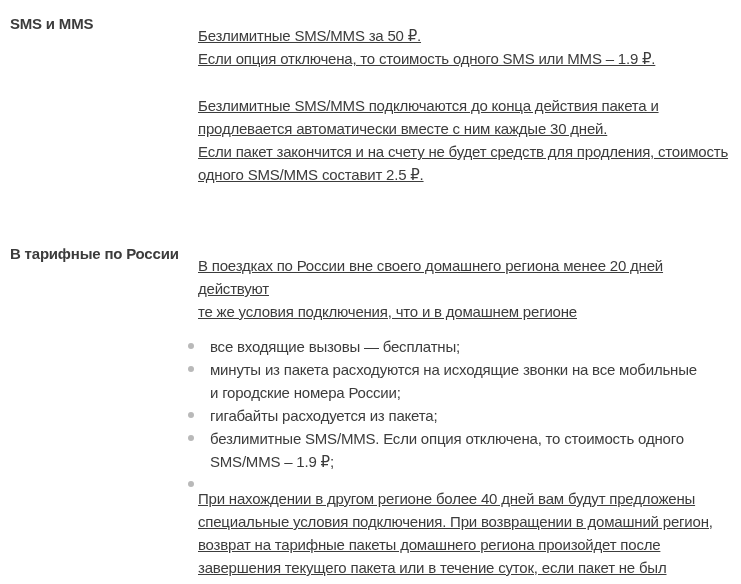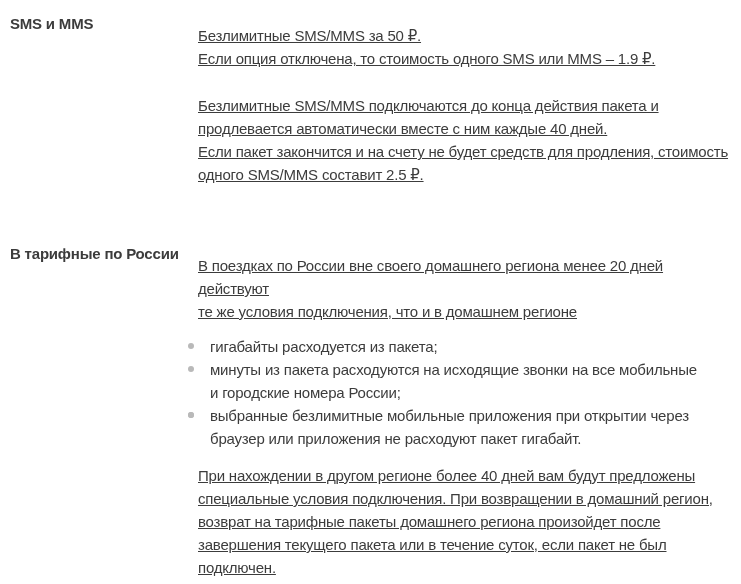--- a/index.html
+++ b/index.html
@@ -76,45 +76,48 @@
 <body>
 
 <div class="page">
 
   <section class="row">
     <div class="label">SMS и MMS</div>
     <div class="content">
       <p class="para">Безлимитные SMS/MMS за 50 ₽.
 Если опция отключена, то стоимость одного SMS или MMS – 1.9 ₽.</p>
       <p class="para para-gap">Безлимитные SMS/MMS подключаются до конца действия пакета и
-продлевается автоматически вместе с ним каждые 40 дней.
+продлевается автоматически вместе с ним каждые 30 дней.
 Если пакет закончится и на счету не будет средств для продления, стоимость
 одного SMS/MMS составит 2.5 ₽.</p>
     </div>
   </section>
 
   <section class="row row-travel">
     <div class="label">В тарифные по России</div>
     <div class="content">
       <p class="para">В поездках по России вне своего домашнего региона менее 20 дней действуют
 те же условия подключения, что и в домашнем регионе</p>
       <ul class="bullets">
         <li>
-          <span class="dot"></span><span class="btext">гигабайты расходуется из пакета;</span>
+          <span class="dot"></span><span class="btext">все входящие вызовы — бесплатны;</span>
         </li>
         <li>
           <span class="dot"></span><span class="btext">минуты из пакета расходуются на исходящие звонки на все мобильные
 и городские номера России;</span>
         </li>
         <li>
-          <span class="dot"></span>
+          <span class="dot"></span><span class="btext">гигабайты расходуется из пакета;</span>
         </li>
         <li>
-          <span class="dot"></span><span class="btext">выбранные безлимитные мобильные приложения при открытии через
-браузер или приложения не расходуют пакет гигабайт.</span>
+          <span class="dot"></span><span class="btext">безлимитные SMS/MMS. Если опция отключена, то стоимость одного
+SMS/MMS – 1.9 ₽;</span>
+        </li>
+        <li>
+          <span class="dot"></span>
         </li>
       </ul>
       <p class="para closing">При нахождении в другом регионе более 40 дней вам будут предложены
 специальные условия подключения. При возвращении в домашний регион,
 возврат на тарифные пакеты домашнего региона произойдет после
 завершения текущего пакета или в течение суток, если пакет не был
 подключен.</p>
     </div>
   </section>
 

